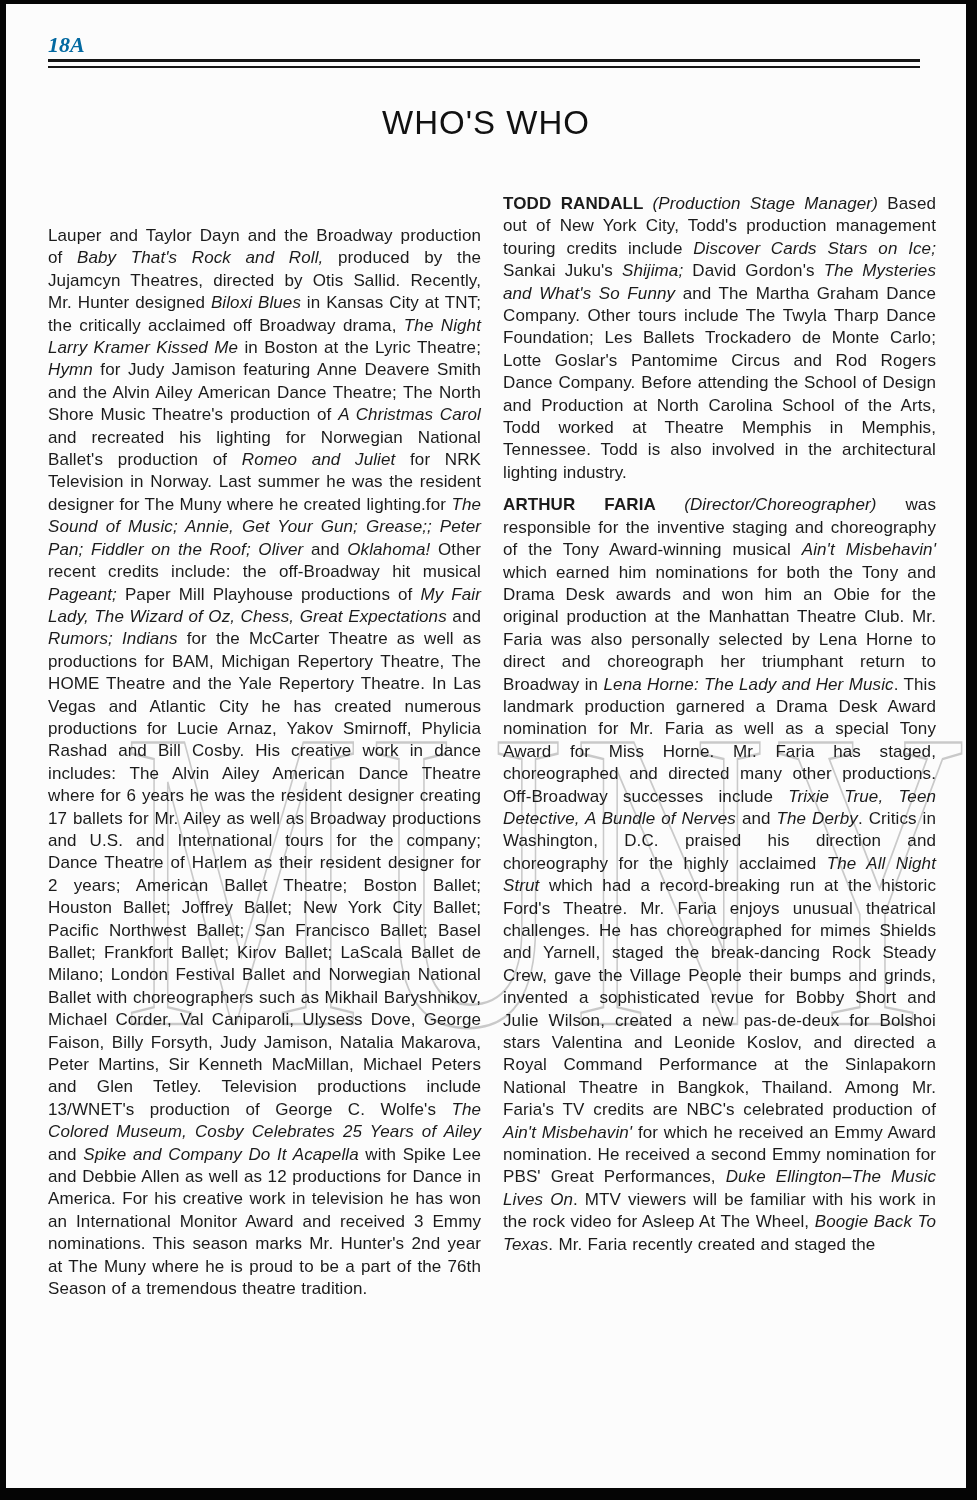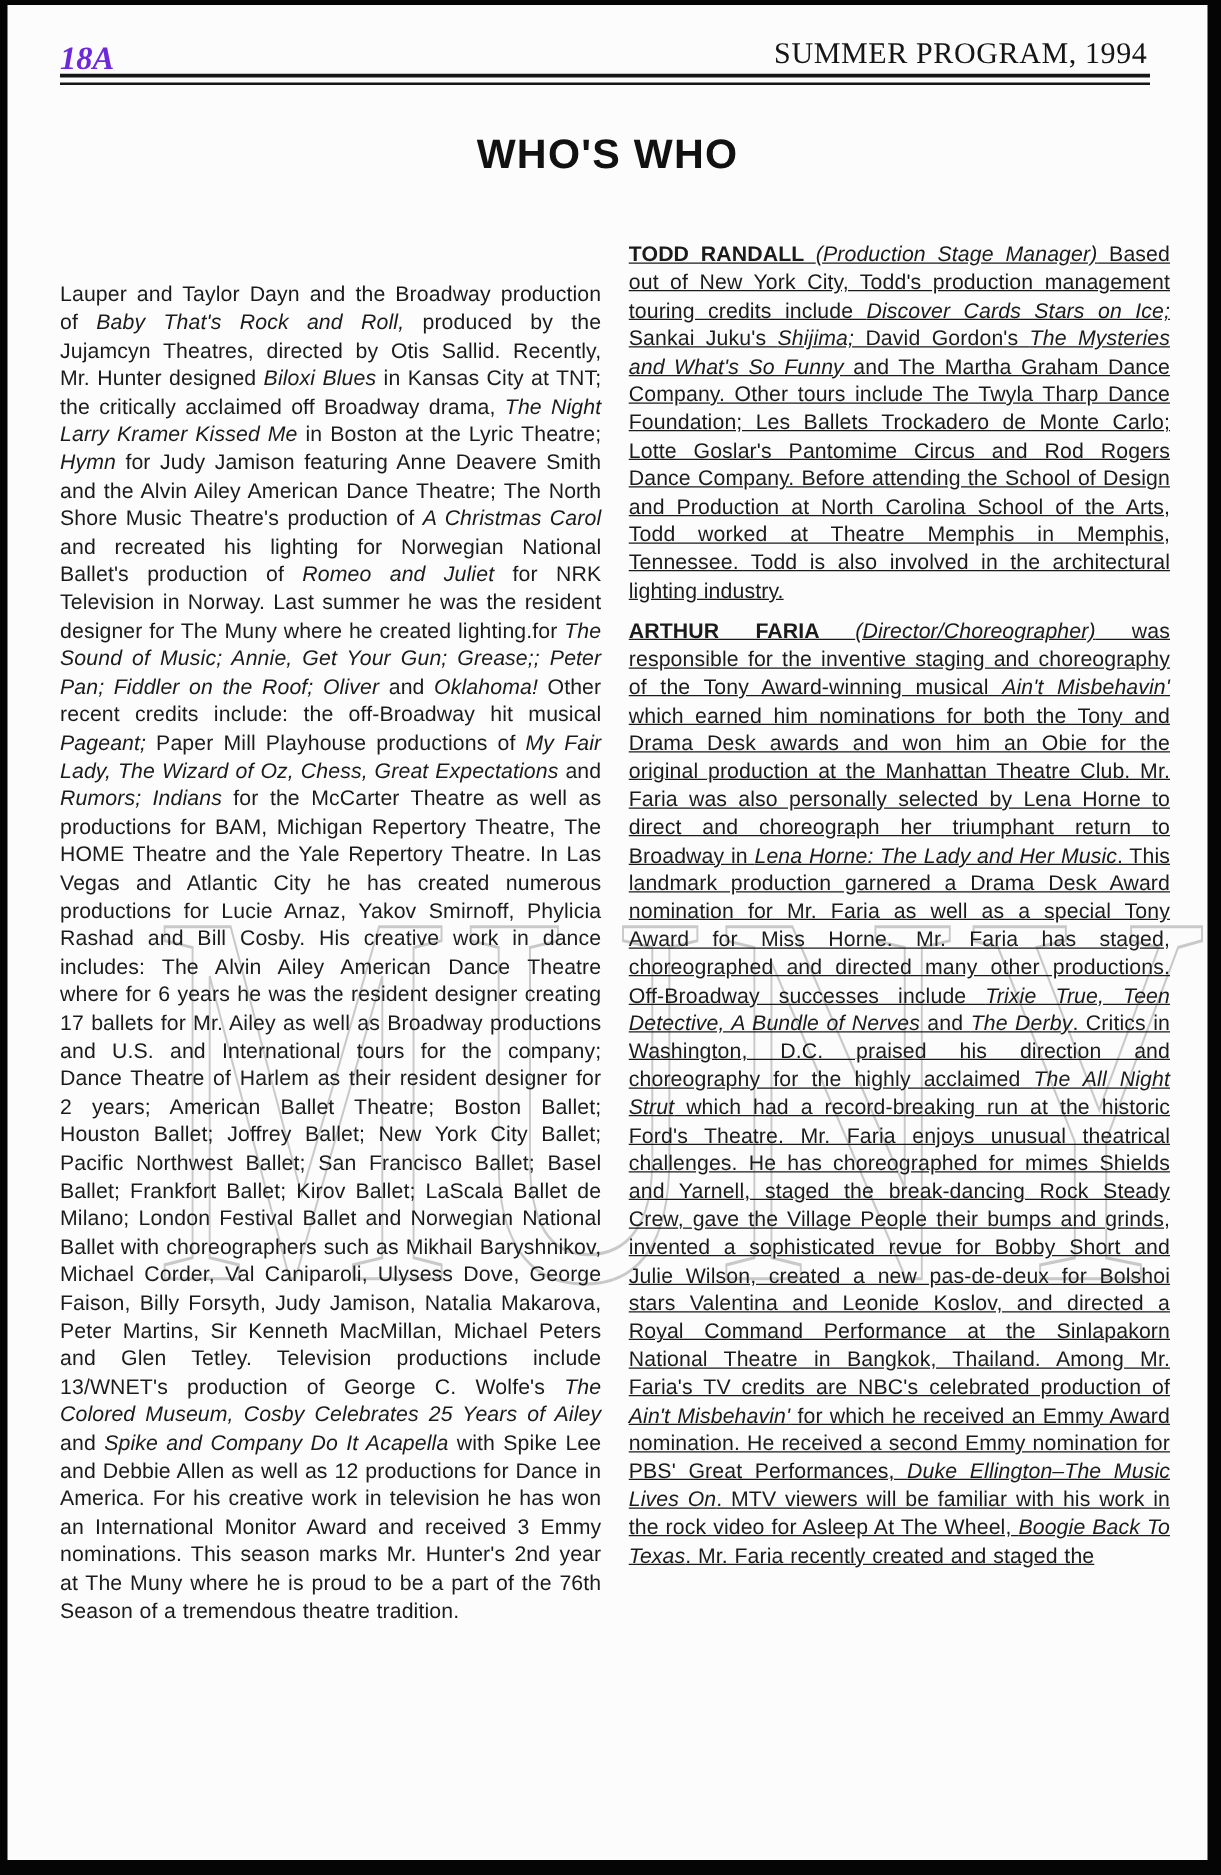--- a/index.html
+++ b/index.html
@@ -2,55 +2,54 @@
 <html><head>
 <meta charset="utf-8">
 <style>
   html,body{margin:0;padding:0;background:#000;}
   .canvas{position:relative;width:977px;height:1500px;background:#050505;overflow:hidden;
           font-family:"Liberation Sans",sans-serif;}
   .page{position:absolute;left:6px;top:4px;width:960px;height:1484px;background:#fcfcfc;overflow:hidden;}
 
   
   .pageno{position:absolute;left:42px;top:28px;font-family:"Liberation Serif",serif;
-          font-style:italic;font-weight:bold;font-size:26px;color:#6d28d9;}
+          font-style:italic;font-weight:bold;font-size:22px;color:#0369a1;}
   .program{position:absolute;top:26px;right:48px;font-family:"Liberation Serif",serif;
            font-size:24px;letter-spacing:0.5px;color:#161616;}
   .rule{position:absolute;left:42px;width:872px;background:#161616;}
   .rule-top{top:55px;height:2.5px;}
   .rule-bottom{top:62px;height:1.5px;}
 
   
   .title{position:absolute;left:0;top:100px;width:100%;text-align:center;
-         font-weight:bold;font-size:33px;letter-spacing:1px;color:#111;}
+         font-weight:normal;font-size:33px;letter-spacing:1px;color:#111;}
 
   
   .wm{position:absolute;z-index:1;color:transparent;-webkit-text-stroke:2.5px #c9c9c9;
       font-family:"Liberation Serif",serif;white-space:nowrap;pointer-events:none;}
   .wm-the{left:275px;top:520px;font-size:270px;font-style:italic;}
   .wm-muny{left:118px;top:628px;font-size:430px;letter-spacing:16px;
            transform:scaleX(0.62);transform-origin:0 0;}
 
   
   .col{position:absolute;top:189px;width:433px;z-index:2;text-align:justify;
        font-size:17px;line-height:22.4px;color:#1b1b1b;letter-spacing:0.1px;word-spacing:0.5px;}
   .col-left{left:42px;margin-top:32px;}
-  .col-right{left:497px;text-decoration:underline;}
+  .col-right{left:497px;}
   p.para{margin:0 0 10px 0;}
   .it{font-style:italic;}
   .bd{font-weight:bold;}
 </style>
 </head>
 <body>
 
 <div class="canvas">
   <div class="page">
 
     <div class="pageno">18A</div>
-    <div class="program">SUMMER PROGRAM, 1994</div>
     <div class="rule rule-top"></div>
     <div class="rule rule-bottom"></div>
 
     <div class="title">WHO'S WHO</div>
 
     <div class="wm wm-muny">MUNY</div>
 
     <div class="col col-left">
         <p class="para"><span>Lauper and Taylor Dayn and the Broadway production of </span><span class="it">Baby That's Rock and Roll,</span><span> produced by the Jujamcyn Theatres, directed by Otis Sallid. Recently, Mr. Hunter designed </span><span class="it">Biloxi Blues</span><span> in Kansas City at TNT; the critically acclaimed off Broadway drama, </span><span class="it">The Night Larry Kramer Kissed Me</span><span> in Boston at the Lyric Theatre; </span><span class="it">Hymn</span><span> for Judy Jamison featuring Anne Deavere Smith and the Alvin Ailey American Dance Theatre; The North Shore Music Theatre's production of </span><span class="it">A Christmas Carol</span><span> and recreated his lighting for Norwegian National Ballet's production of </span><span class="it">Romeo and Juliet</span><span> for NRK Television in Norway. Last summer he was the resident designer for The Muny where he created lighting.for </span><span class="it">The Sound of Music; Annie, Get Your Gun; Grease;; Peter Pan; Fiddler on the Roof; Oliver</span><span> and </span><span class="it">Oklahoma!</span><span> Other recent credits include: the off-Broadway hit musical </span><span class="it">Pageant;</span><span> Paper Mill Playhouse productions of </span><span class="it">My Fair Lady, The Wizard of Oz, Chess, Great Expectations</span><span> and </span><span class="it">Rumors; Indians</span><span> for the McCarter Theatre as well as productions for BAM, Michigan Repertory Theatre, The HOME Theatre and the Yale Repertory Theatre. In Las Vegas and Atlantic City he has created numerous productions for Lucie Arnaz, Yakov Smirnoff, Phylicia Rashad and Bill Cosby. His creative work in dance includes: The Alvin Ailey American Dance Theatre where for 6 years he was the resident designer creating 17 ballets for Mr. Ailey as well as Broadway productions and U.S. and International tours for the company; Dance Theatre of Harlem as their resident designer for 2 years; American Ballet Theatre; Boston Ballet; Houston Ballet; Joffrey Ballet; New York City Ballet; Pacific Northwest Ballet; San Francisco Ballet; Basel Ballet; Frankfort Ballet; Kirov Ballet; LaScala Ballet de Milano; London Festival Ballet and Norwegian National Ballet with choreographers such as Mikhail Baryshnikov, Michael Corder, Val Caniparoli, Ulysess Dove, George Faison, Billy Forsyth, Judy Jamison, Natalia Makarova, Peter Martins, Sir Kenneth MacMillan, Michael Peters and Glen Tetley. Television productions include 13/WNET's production of George C. Wolfe's </span><span class="it">The Colored Museum, Cosby Celebrates 25 Years of Ailey</span><span> and </span><span class="it">Spike and Company Do It Acapella</span><span> with Spike Lee and Debbie Allen as well as 12 productions for Dance in America. For his creative work in television he has won an International Monitor Award and received 3 Emmy nominations. This season marks Mr. Hunter's 2nd year at The Muny where he is proud to be a part of the 76th Season of a tremendous theatre tradition.</span></p>
       </div>

